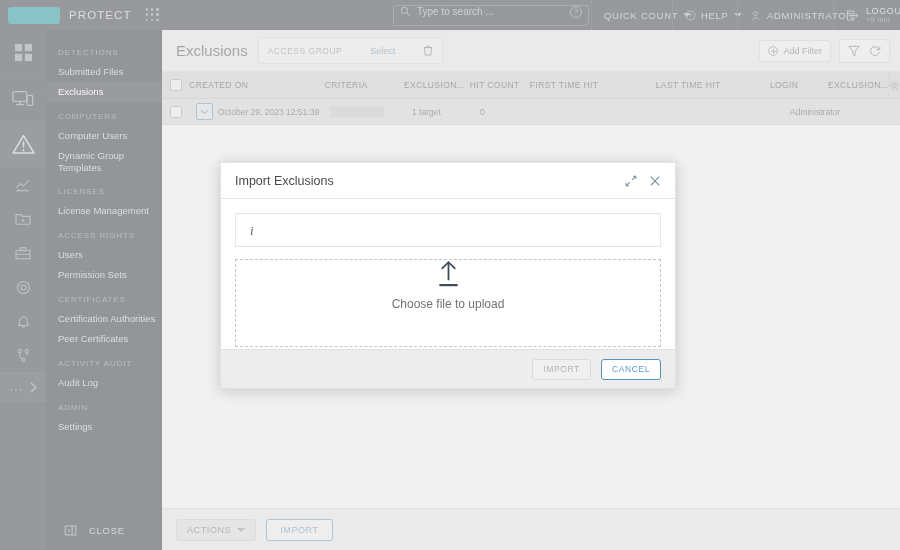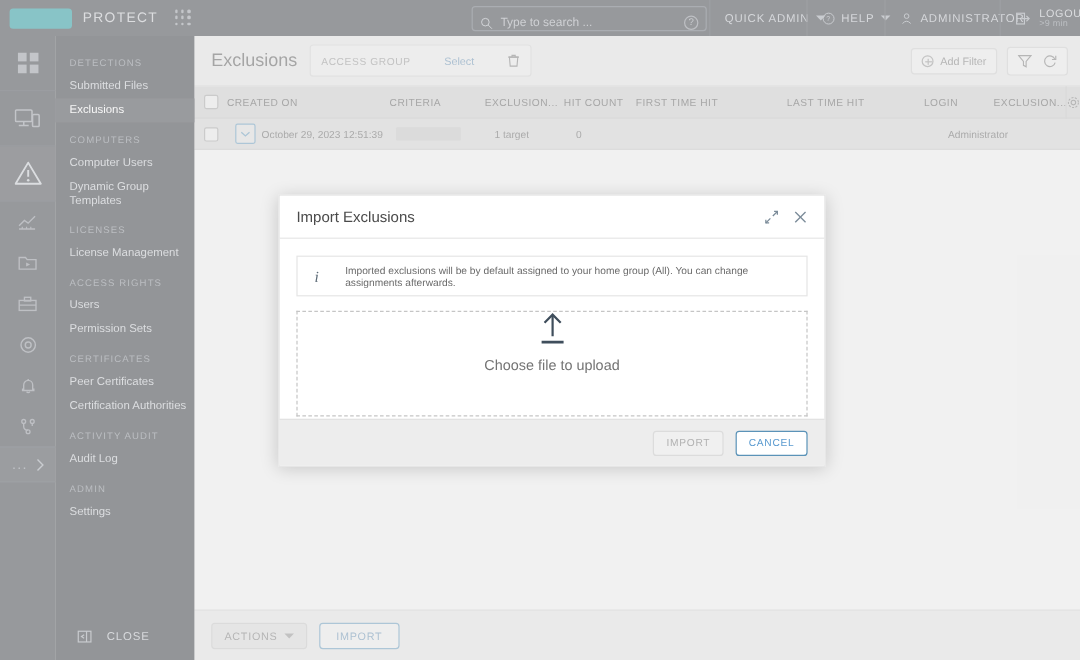--- a/index.html
+++ b/index.html
@@ -32,21 +32,21 @@
   .grid-apps {
     margin-left: 14px; width: 14px; height: 14px;
     display: grid; grid-template-columns: repeat(3,1fr); grid-template-rows: repeat(3,1fr);
     gap: 2px;
   }
   .grid-apps i { display:block; width:2.5px; height:2.5px; background:#8e939c; border-radius:50%; }
 
   .search-wrap {
     position: absolute; left: 393px; top: 5px; width: 196px; height: 21px;
     border: 1px solid #565c66; border-radius: 3px;
-    display: flex; align-items: flex-end; padding: 0 6px;
+    display: flex; align-items: flex-start; padding: 0 6px;
   }
   .search-wrap .sicon { width: 11px; height: 11px; flex: 0 0 auto; }
   .search-wrap input {
     flex: 1; background: transparent; border: 0; outline: none;
     color: #c9ccd1; font-size: 10px; margin-left: 6px;
     font-family: "Liberation Sans", sans-serif;
   }
   .search-wrap input::placeholder { color: #a7abb2; }
   .qmark {
     width: 12px; height: 12px; border: 1px solid #80858e; border-radius: 50%;
@@ -182,21 +182,21 @@
     display: flex; align-items: center; padding: 0 13px;
     font-size: 9px; color: #5b87ad; letter-spacing: .6px;
   }
 
   
   .overlay {
     position: absolute; left: 0; top: 0; width: 900px; height: 550px;
     background: rgba(240,240,240,0.55); z-index: 10;
   }
   .modal {
-    position: absolute; left: 232px; top: 162px; width: 456px; height: 227px;
+    position: absolute; left: 220px; top: 162px; width: 456px; height: 227px;
     background: #ffffff; z-index: 11;
     box-shadow: 0 2px 14px rgba(0,0,0,0.18);
     border: 1px solid #e2e2e2;
     display: flex; flex-direction: column;
   }
   .modal-head {
     height: 36px; display: flex; align-items: center; padding: 0 14px;
     border-bottom: 1px solid #e6e6e6;
   }
   .modal-title { font-size: 12.5px; color: #4a4a4a; flex: 1; }
@@ -258,21 +258,21 @@
     <div class="search-wrap">
       <svg class="sicon" viewBox="0 0 16 16">
         <circle cx="6.5" cy="6.5" r="4.6" fill="none" stroke="#aeb3ba" stroke-width="1.2"></circle>
         <line x1="10" y1="10" x2="14.5" y2="14.5" stroke="#aeb3ba" stroke-width="1.2"></line>
       </svg>
       <input type="text" placeholder="Type to search ..." style="">
       <div class="qmark">?</div>
     </div>
 
     <div class="tb-item" style="left:591px;">
-      <span>QUICK ADMIN</span>
+      <span>QUICK COUNT</span>
       <span class="caret-d"></span>
     </div>
 
     <div class="tb-item" style="left:672px;">
       <svg width="11" height="11" viewBox="0 0 16 16" style="margin-right:5px;">
         <circle cx="8" cy="8" r="6.6" fill="none" stroke="#9aa0a8" stroke-width="1.2"></circle>
         <text x="8" y="11.4" font-size="8.5" fill="#9aa0a8" text-anchor="middle" font-family="Liberation Sans">?</text>
       </svg>
       <span>HELP</span>
       <span class="caret-d"></span>
@@ -386,22 +386,22 @@
     <div class="sb-item">Dynamic Group Templates</div>
 
     <div class="sb-group">LICENSES</div>
     <div class="sb-item">License Management</div>
 
     <div class="sb-group">ACCESS RIGHTS</div>
     <div class="sb-item">Users</div>
     <div class="sb-item">Permission Sets</div>
 
     <div class="sb-group">CERTIFICATES</div>
+    <div class="sb-item">Certification Authorities</div>
     <div class="sb-item">Peer Certificates</div>
-    <div class="sb-item">Certification Authorities</div>
 
     <div class="sb-group">ACTIVITY AUDIT</div>
     <div class="sb-item">Audit Log</div>
 
     <div class="sb-group">ADMIN</div>
     <div class="sb-item">Settings</div>
 
     <div class="sb-spacer"></div>
 
     <div class="sb-close">
@@ -516,21 +516,20 @@
         <svg width="12" height="12" viewBox="0 0 14 14">
           <line x1="2" y1="2" x2="12" y2="12" stroke="#7b8b99" stroke-width="1.3"></line>
           <line x1="12" y1="2" x2="2" y2="12" stroke="#7b8b99" stroke-width="1.3"></line>
         </svg>
       </span>
     </div>
 
     <div class="modal-body">
       <div class="info-box">
         <span class="info-i">i</span>
-        <span class="info-text">Imported exclusions will be by default assigned to your home group (All). You can change assignments afterwards.</span>
       </div>
 
       <div class="dropzone">
         <svg width="27" height="30" viewBox="0 0 28 31">
           <line x1="14" y1="2.5" x2="14" y2="21" stroke="#3f4e5c" stroke-width="1.9"></line>
           <path d="M7 9.2 L14 2.2 L21 9.2" fill="none" stroke="#3f4e5c" stroke-width="1.9"></path>
           <line x1="4.5" y1="26" x2="23.5" y2="26" stroke="#3f4e5c" stroke-width="2.3"></line>
         </svg>
         <div class="dz-label">Choose file to upload</div>
       </div>

